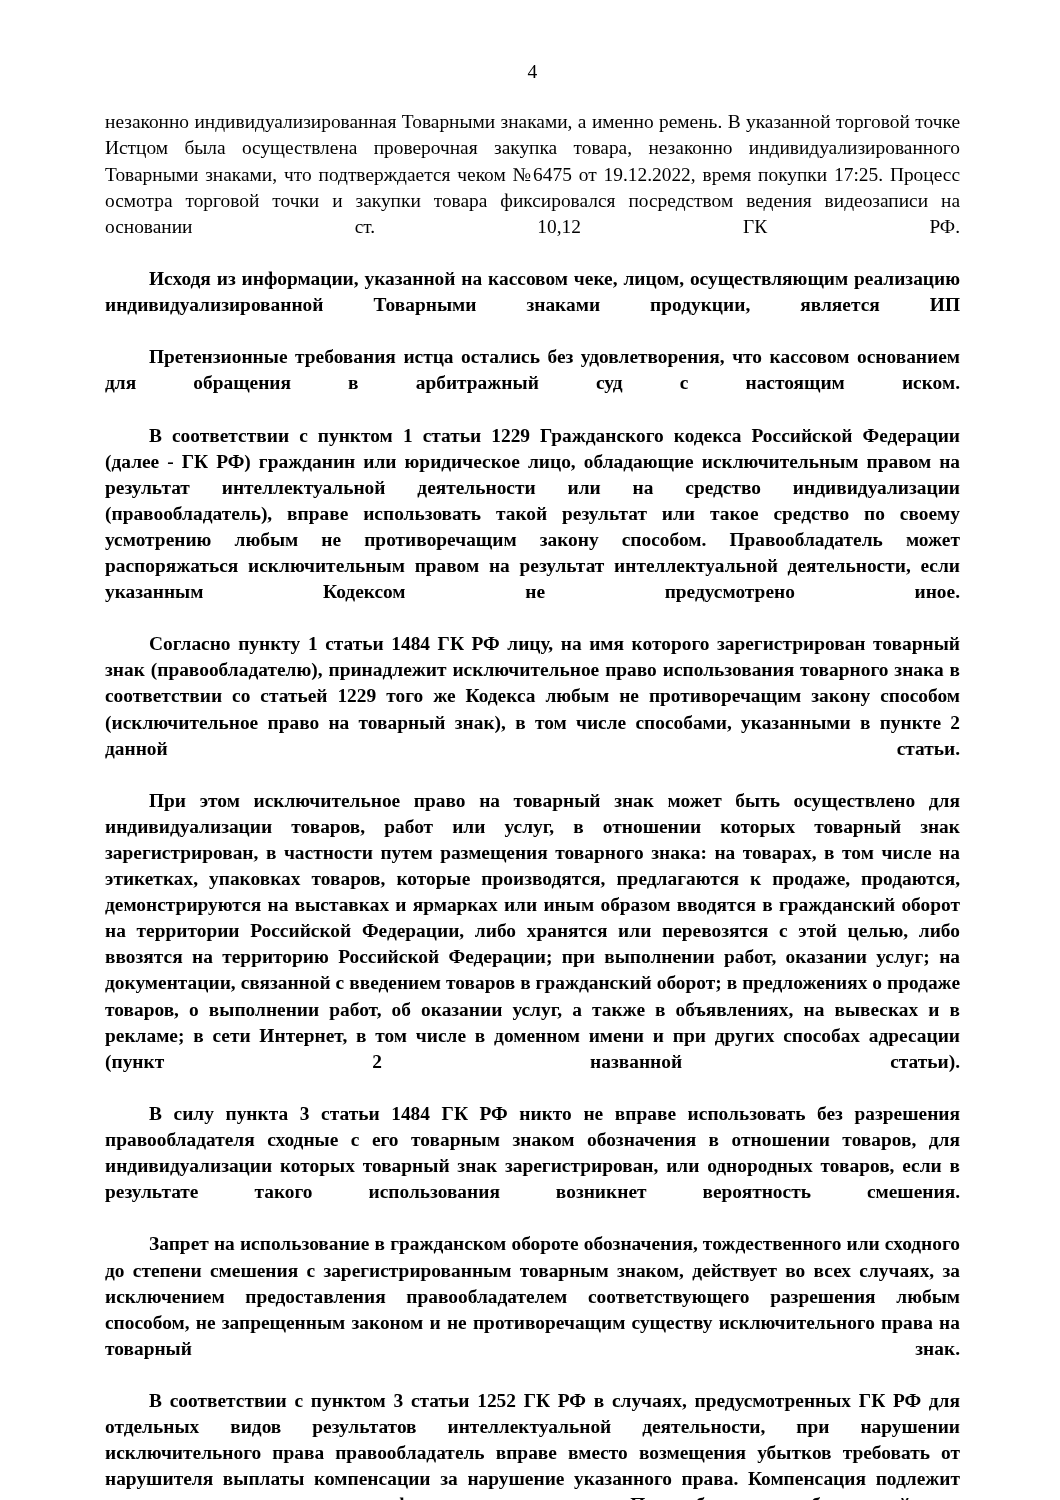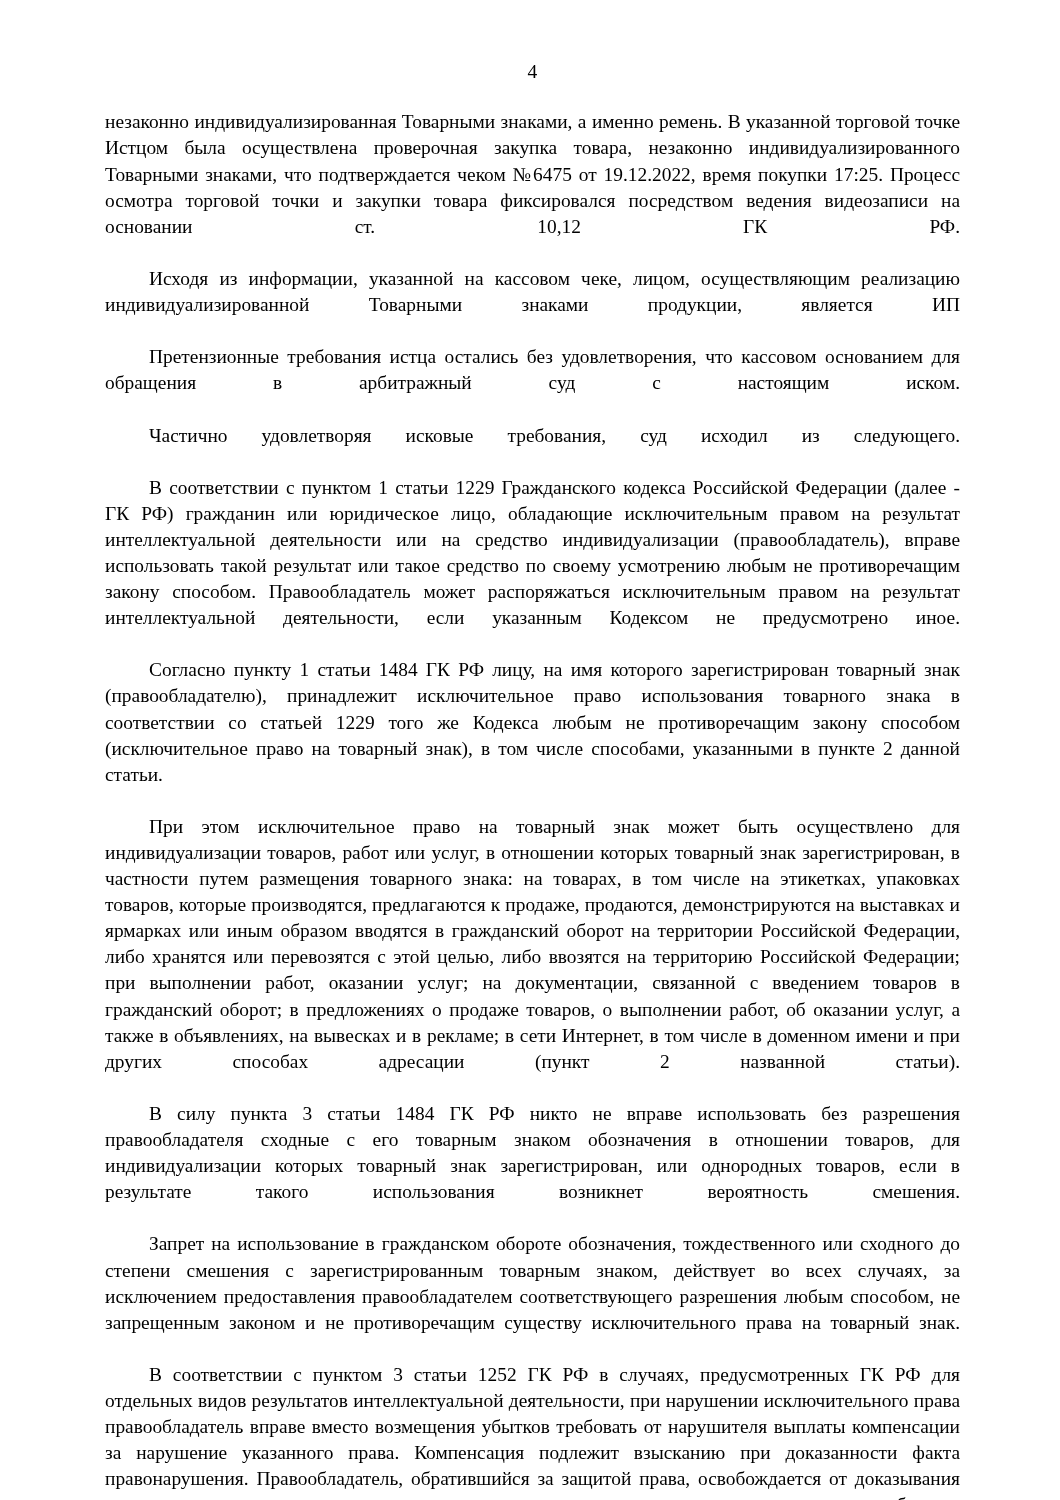--- a/index.html
+++ b/index.html
@@ -35,20 +35,21 @@
     text-align: justify;
     text-justify: inter-word;
     hyphens: none;
   }
   .body-text p {
     margin: 0;
     text-indent: 0;
   }
   .body-text p.indent {
     text-indent: 44px;
+    font-weight: bold;
   }
   .body-text p.center {
     text-align: center;
     text-indent: 0;
   }
   
   .body-text p::after {
     content: "";
     display: inline-block;
     width: 100%;
@@ -63,21 +64,20 @@
 
   <div class="body-text">
 
     <p>незаконно индивидуализированная Товарными знаками, а именно ремень. В указанной торговой точке Истцом была осуществлена проверочная закупка товара, незаконно индивидуализированного Товарными знаками, что подтверждается чеком №6475 от 19.12.2022, время покупки 17:25. Процесс осмотра торговой точки и закупки товара фиксировался посредством ведения видеозаписи на основании ст. 10,12 ГК РФ.</p>
 
     <p class="indent">Исходя из информации, указанной на кассовом чеке, лицом, осуществляющим реализацию индивидуализированной Товарными знаками продукции, является ИП</p>
 
 
     <p class="indent">Претензионные требования истца остались без удовлетворения, что кассовом основанием для обращения в арбитражный суд с настоящим иском.</p>
 
-    <p class="indent">Частично удовлетворяя исковые требования, суд исходил из следующего.</p>
 
     <p class="indent">В соответствии с пунктом 1 статьи 1229 Гражданского кодекса Российской Федерации (далее - ГК РФ) гражданин или юридическое лицо, обладающие исключительным правом на результат интеллектуальной деятельности или на средство индивидуализации (правообладатель), вправе использовать такой результат или такое средство по своему усмотрению любым не противоречащим закону способом. Правообладатель может распоряжаться исключительным правом на результат интеллектуальной деятельности, если указанным Кодексом не предусмотрено иное.</p>
 
     <p class="indent">Согласно пункту 1 статьи 1484 ГК РФ лицу, на имя которого зарегистрирован товарный знак (правообладателю), принадлежит исключительное право использования товарного знака в соответствии со статьей 1229 того же Кодекса любым не противоречащим закону способом (исключительное право на товарный знак), в том числе способами, указанными в пункте 2 данной статьи.</p>
 
     <p class="indent">При этом исключительное право на товарный знак может быть осуществлено для индивидуализации товаров, работ или услуг, в отношении которых товарный знак зарегистрирован, в частности путем размещения товарного знака: на товарах, в том числе на этикетках, упаковках товаров, которые производятся, предлагаются к продаже, продаются, демонстрируются на выставках и ярмарках или иным образом вводятся в гражданский оборот на территории Российской Федерации, либо хранятся или перевозятся с этой целью, либо ввозятся на территорию Российской Федерации; при выполнении работ, оказании услуг; на документации, связанной с введением товаров в гражданский оборот; в предложениях о продаже товаров, о выполнении работ, об оказании услуг, а также в объявлениях, на вывесках и в рекламе; в сети Интернет, в том числе в доменном имени и при других способах адресации (пункт 2 названной статьи).</p>
 
     <p class="indent">В силу пункта 3 статьи 1484 ГК РФ никто не вправе использовать без разрешения правообладателя сходные с его товарным знаком обозначения в отношении товаров, для индивидуализации которых товарный знак зарегистрирован, или однородных товаров, если в результате такого использования возникнет вероятность смешения.</p>
 
     <p class="indent">Запрет на использование в гражданском обороте обозначения, тождественного или сходного до степени смешения с зарегистрированным товарным знаком, действует во всех случаях, за исключением предоставления правообладателем соответствующего разрешения любым способом, не запрещенным законом и не противоречащим существу исключительного права на товарный знак.</p>

